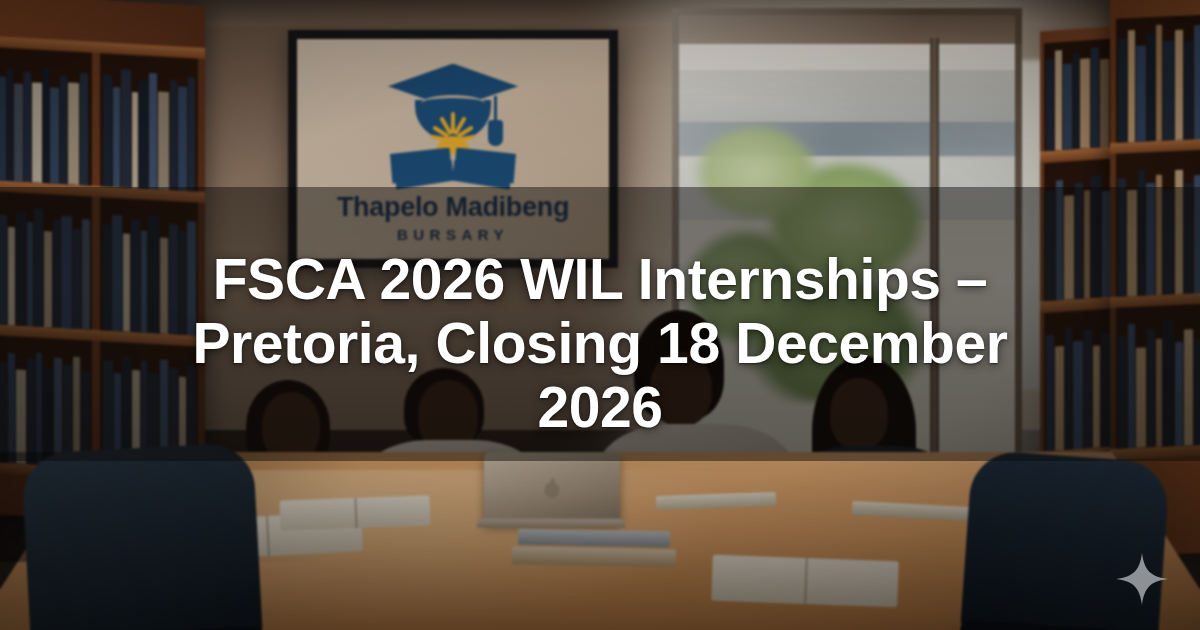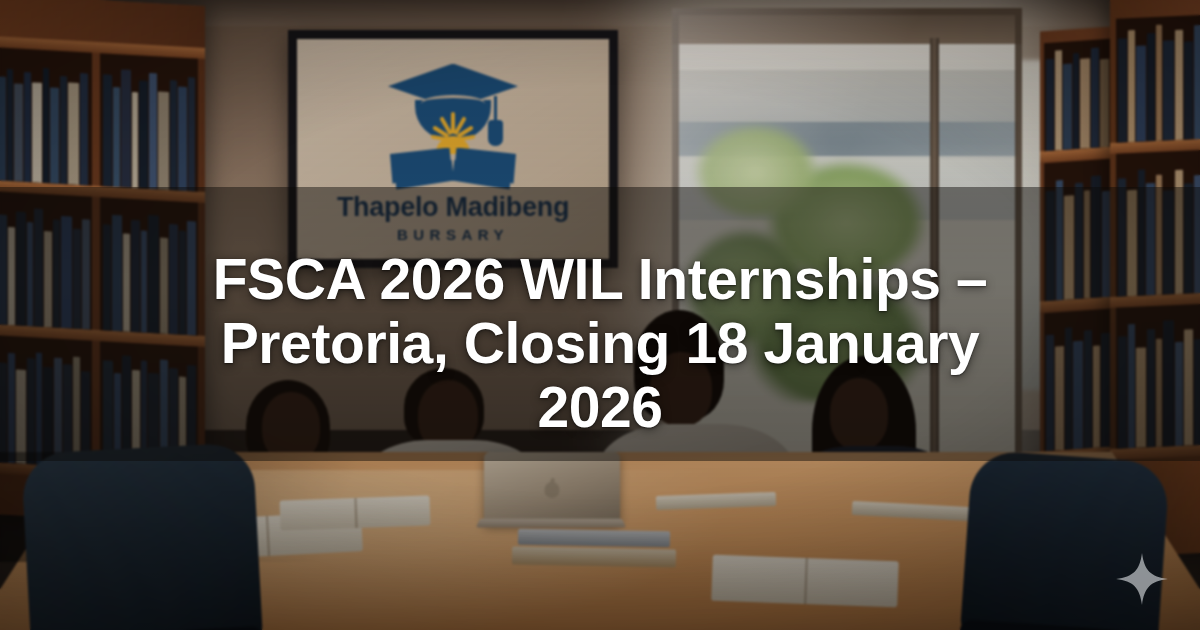--- a/index.html
+++ b/index.html
@@ -541,20 +541,20 @@
     </div>
 
     <div class="softblur"></div>
     <div class="warm"></div>
     <div class="vignette"></div>
   </div>
 
   <div class="band"></div>
 
   <h1 class="headline">FSCA 2026 WIL Internships –
-Pretoria, Closing 18 January
+Pretoria, Closing 18 December
 2026</h1>
 
   <svg class="sparkle" viewBox="0 0 100 100">
     <path d="M50 2 C54 34 66 46 98 50 C66 54 54 66 50 98 C46 66 34 54 2 50 C34 46 46 34 50 2 Z" fill="#e6eaee" fill-opacity="0.82"></path>
   </svg>
 
 </div>
 
 </body></html>

